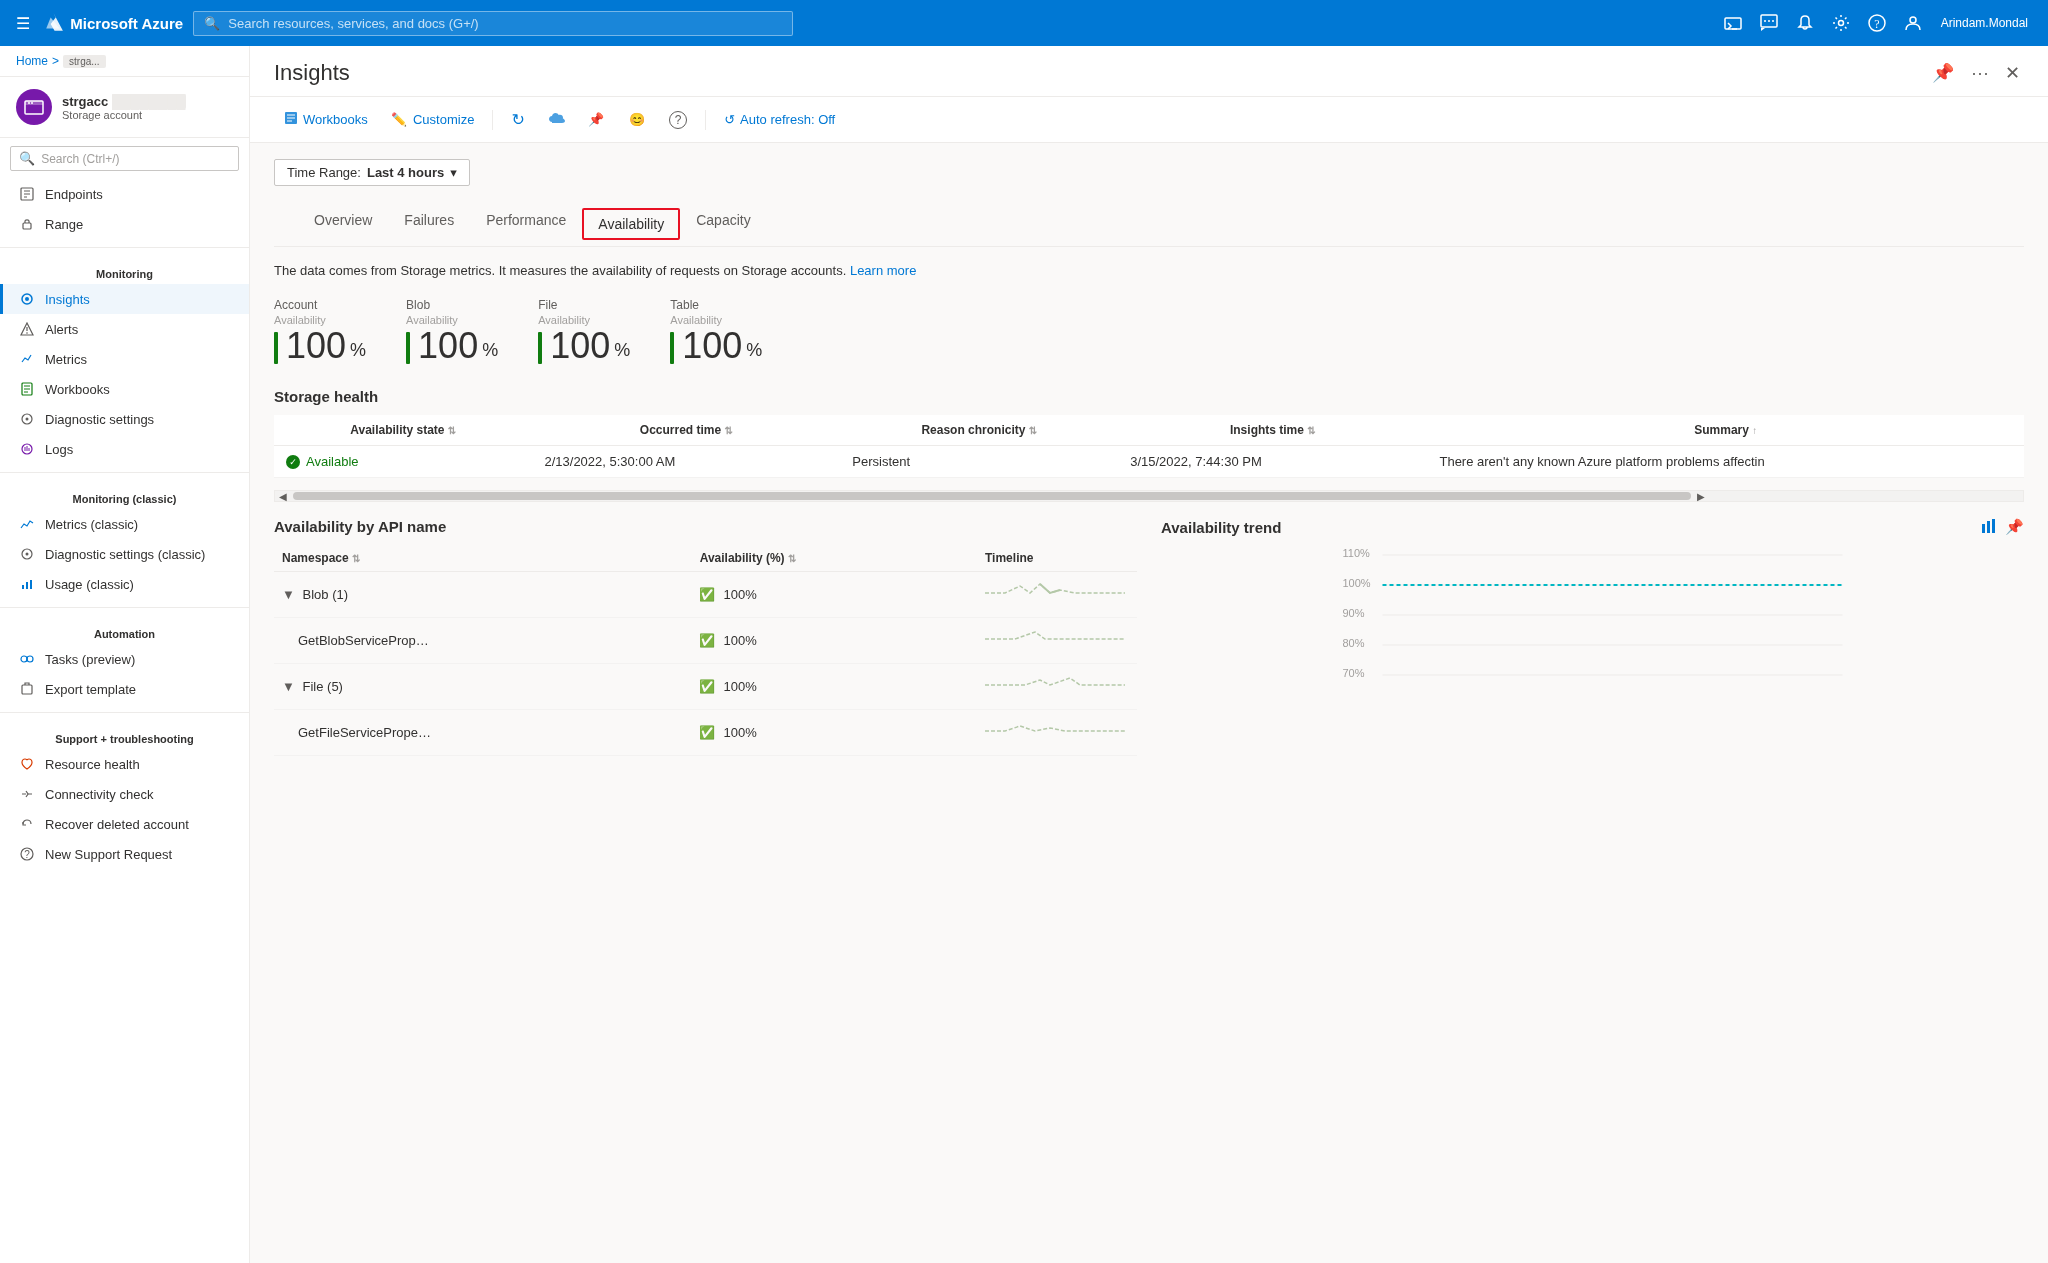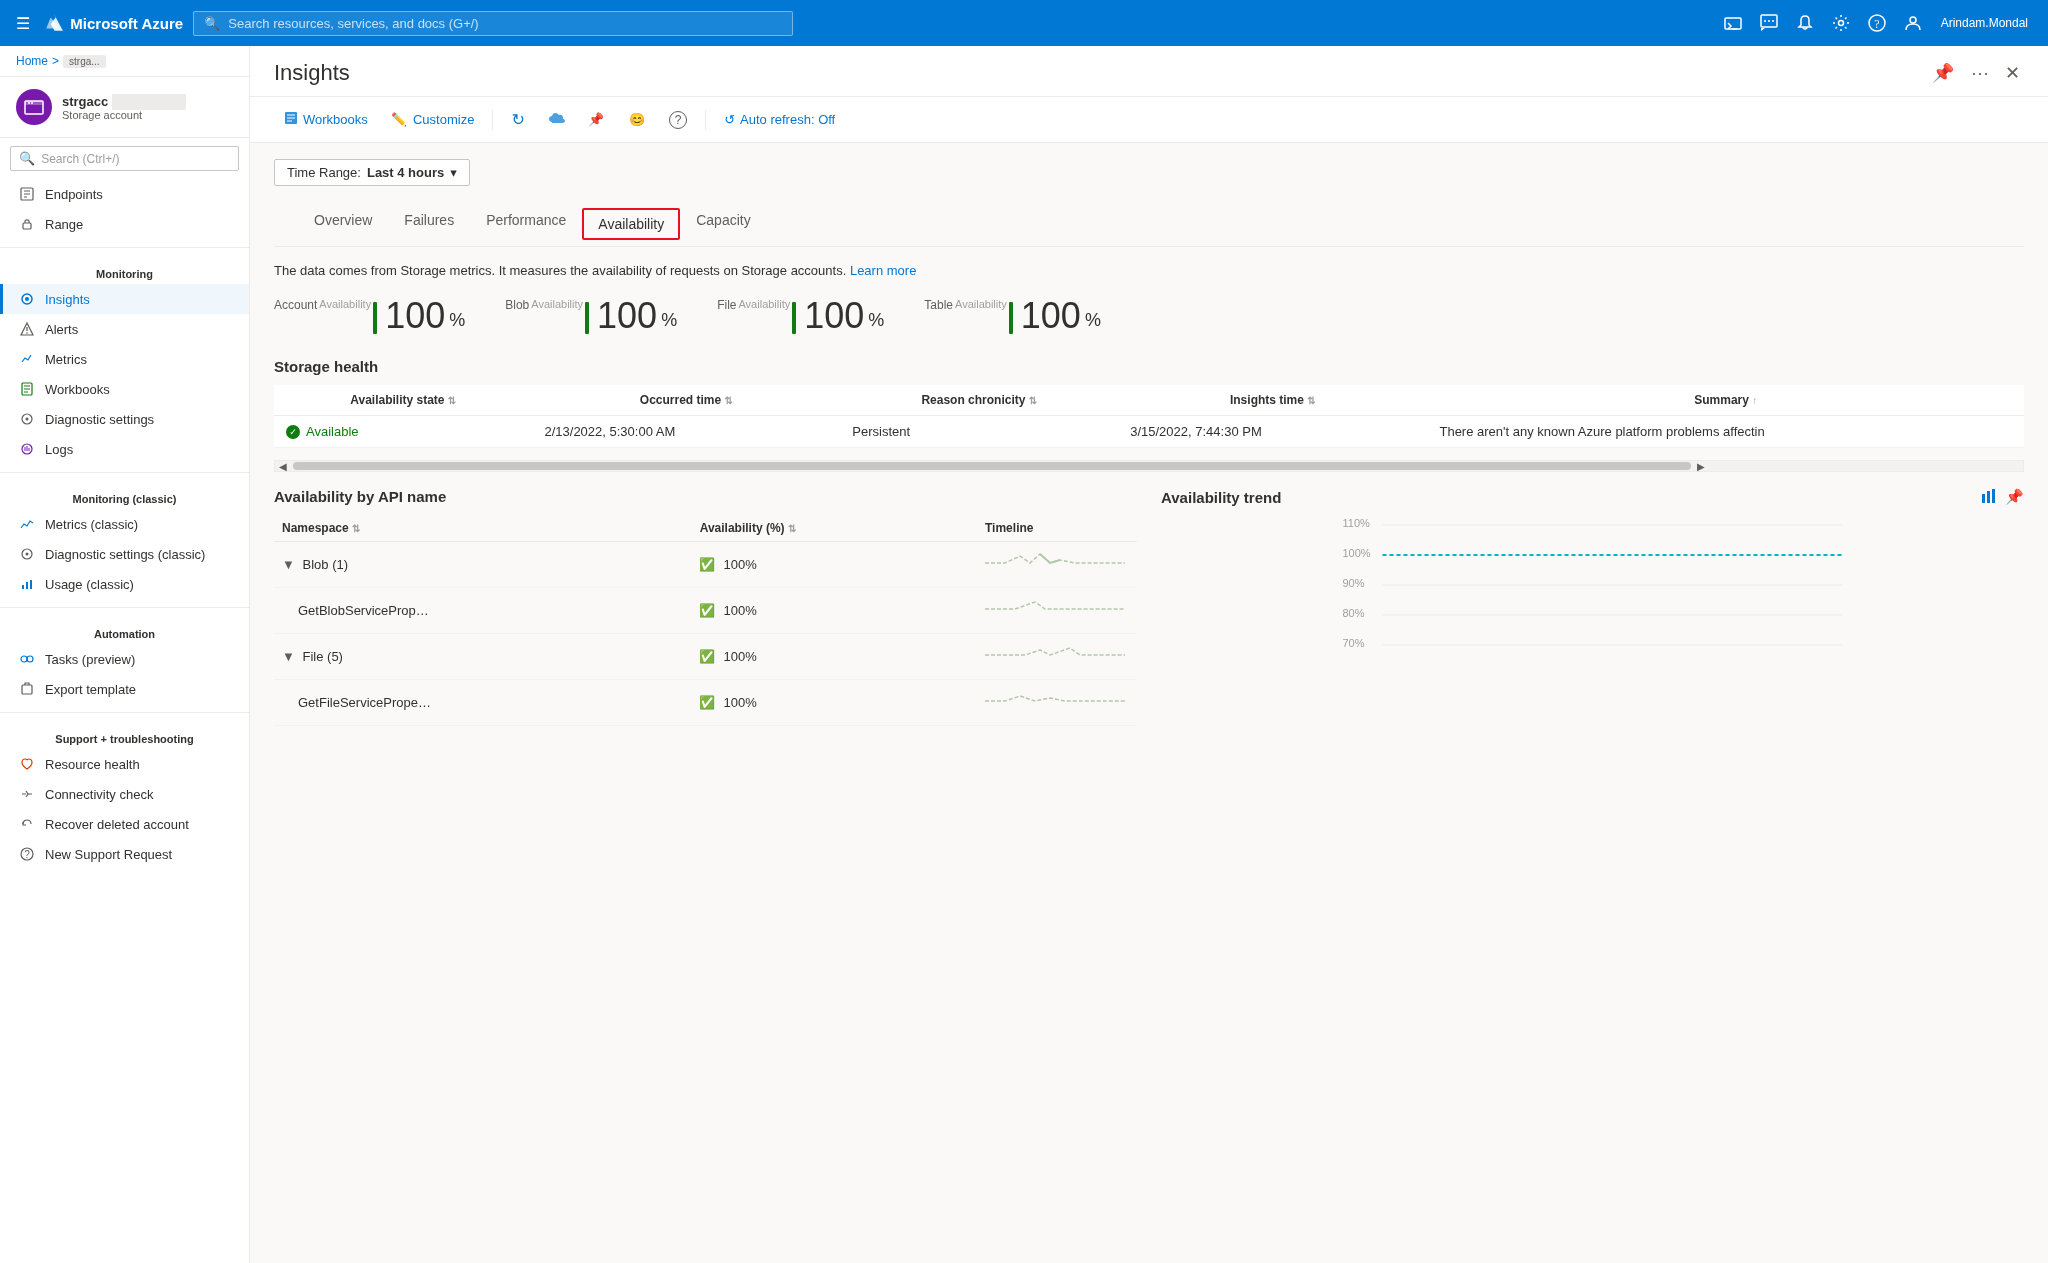--- a/index.html
+++ b/index.html
@@ -237,21 +237,21 @@
     }
     .description-text a { color: #0078d4; text-decoration: none; }
 
     
     .metrics-grid {
       display: flex;
       gap: 40px;
       margin-bottom: 24px;
       flex-wrap: wrap;
     }
-    .metric-card { display: flex; gap: 2px; }
+    .metric-card { display: flex; flex-direction: column; gap: 2px; }
     .metric-label { font-size: 12px; color: #605e5c; }
     .metric-sublabel { font-size: 11px; color: #a19f9d; }
     .metric-value-row { display: flex; align-items: flex-end; gap: 4px; }
     .metric-bar { width: 4px; height: 32px; background: #107c10; border-radius: 1px; margin-right: 4px; }
     .metric-number { font-size: 36px; font-weight: 300; color: #323130; line-height: 1; }
     .metric-percent { font-size: 18px; color: #323130; align-self: flex-end; margin-bottom: 3px; }
 
     
     .section-title {
       font-size: 15px;

